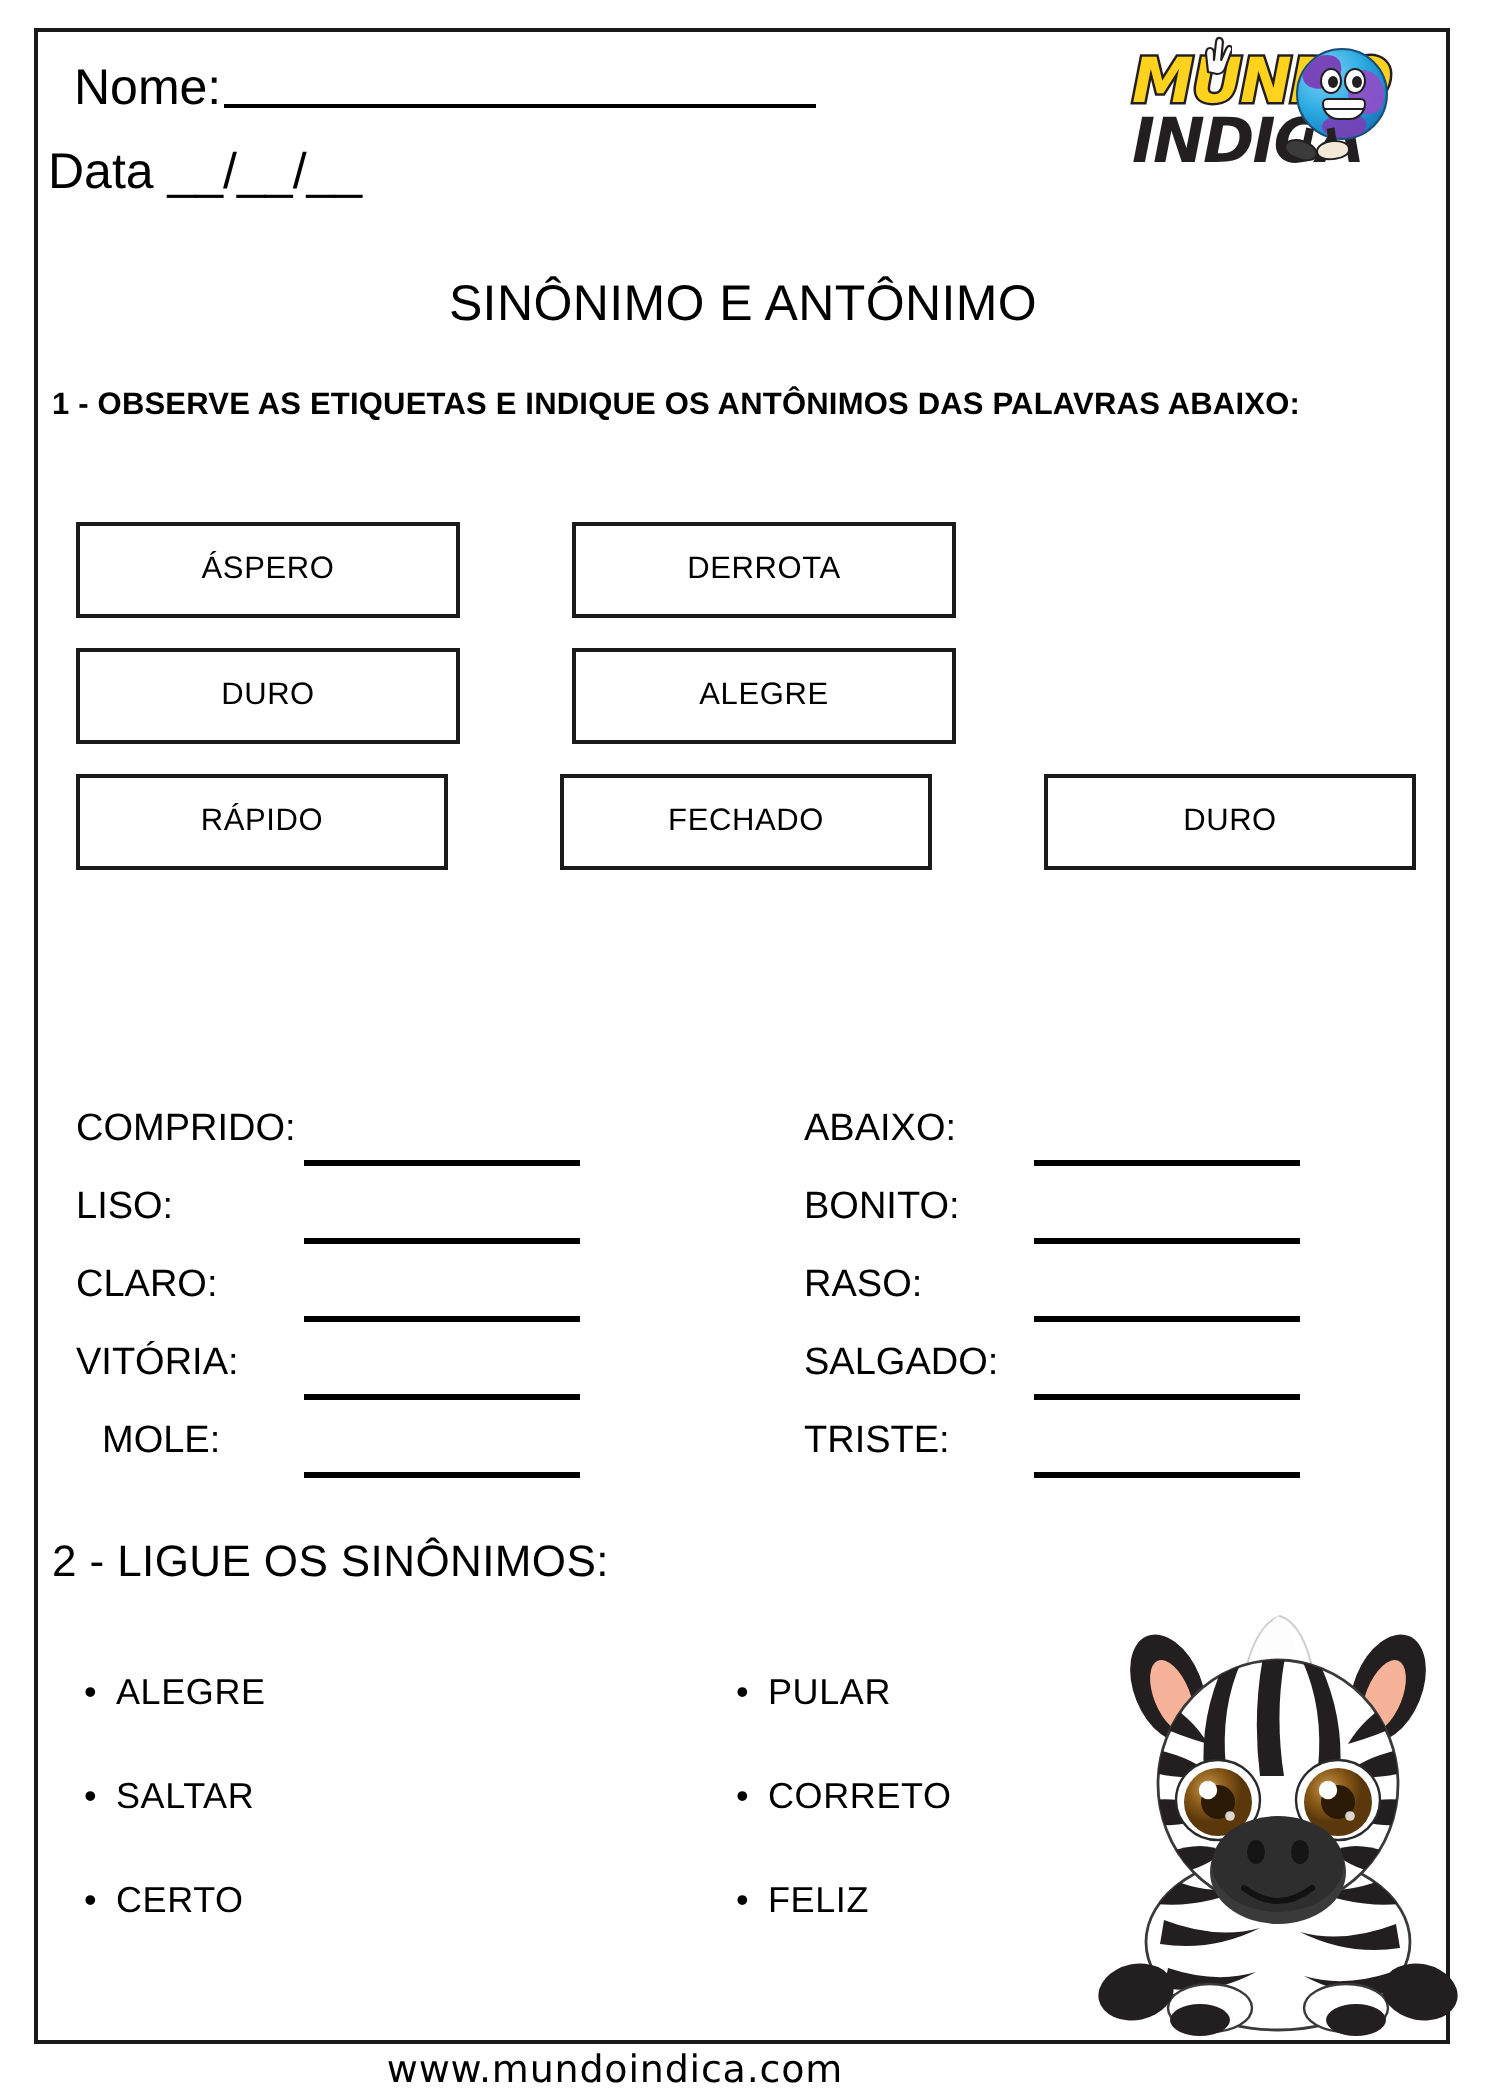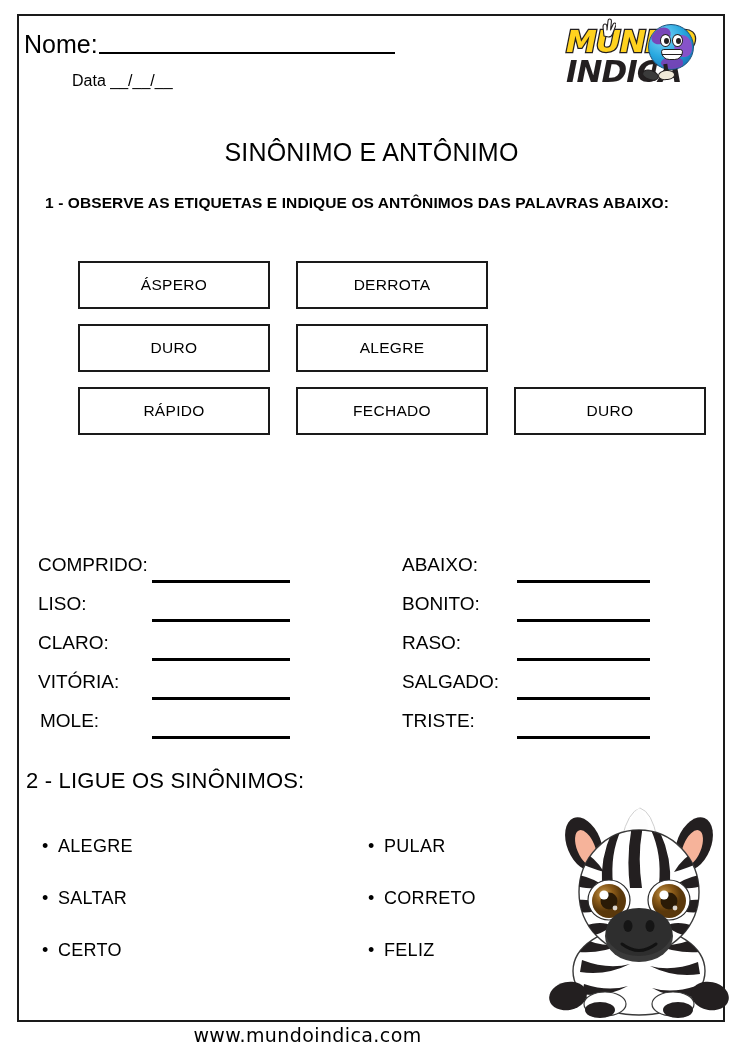--- a/index.html
+++ b/index.html
@@ -29,36 +29,35 @@
   .name-row {
     position: absolute;
     left: 24px;
     top: 32px;
     font-size: 25px;
     letter-spacing: 0px;
     white-space: nowrap;
     display: flex;
     align-items: flex-end;
   }
-  .name-label { line-height: 1; }
+  .name-label { line-height: 1; margin-left: 13px; }
   .name-blank {
     display: inline-block;
     width: 296px;
     border-bottom: 2px solid #000;
     margin-left: 1px;
     margin-bottom: 3px;
     height: 1px;
   }
   .date-row {
     position: absolute;
     left: 24px;
     top: 72px;
-    font-size: 16px;
+    font-size: 25px;
     white-space: nowrap;
-    margin-left: 48px;
   }
 
   
   .logo {
     position: absolute;
     left: 566px;
     top: 26px;
     width: 140px;
     height: 78px;
   }
@@ -214,35 +213,33 @@
   .q1-instruction {
     position: absolute;
     left: 26px;
     top: 192px;
     width: 694px;
     font-size: 15.5px;
     font-weight: bold;
     line-height: 1.45;
     text-align: justify;
     letter-spacing: .1px;
-    margin-left: 19px;
   }
 
   
   .word-grid {
     position: absolute;
     left: 38px;
     top: 261px;
     width: 670px;
   }
   .word-row {
     display: flex;
-    gap: 26px;
+    gap: 56px;
     margin-bottom: 15px;
-    margin-left: 40px;
   }
   .word-box {
     width: 192px;
     height: 48px;
     border: 2px solid #1a1a1a;
     box-sizing: border-box;
     display: flex;
     align-items: center;
     justify-content: center;
     font-size: 15.5px;
@@ -262,21 +259,21 @@
   .ans-col.left { left: 38px; }
   .ans-col.right { left: 402px; }
   .ans-item { position: relative; height: 39px; }
   .ans-label {
     position: absolute;
     left: 0;
     top: 0;
     font-size: 19px;
     white-space: nowrap;
   }
-  .ans-label.indent { left: 2px; }
+  .ans-label.indent { left: 13px; }
   .ans-line {
     position: absolute;
     top: 26px;
     height: 3px;
     background: #000;
   }
   .ans-col.left .ans-line { left: 114px; width: 138px; }
   .ans-col.right .ans-line { left: 115px; width: 133px; }
 
   

